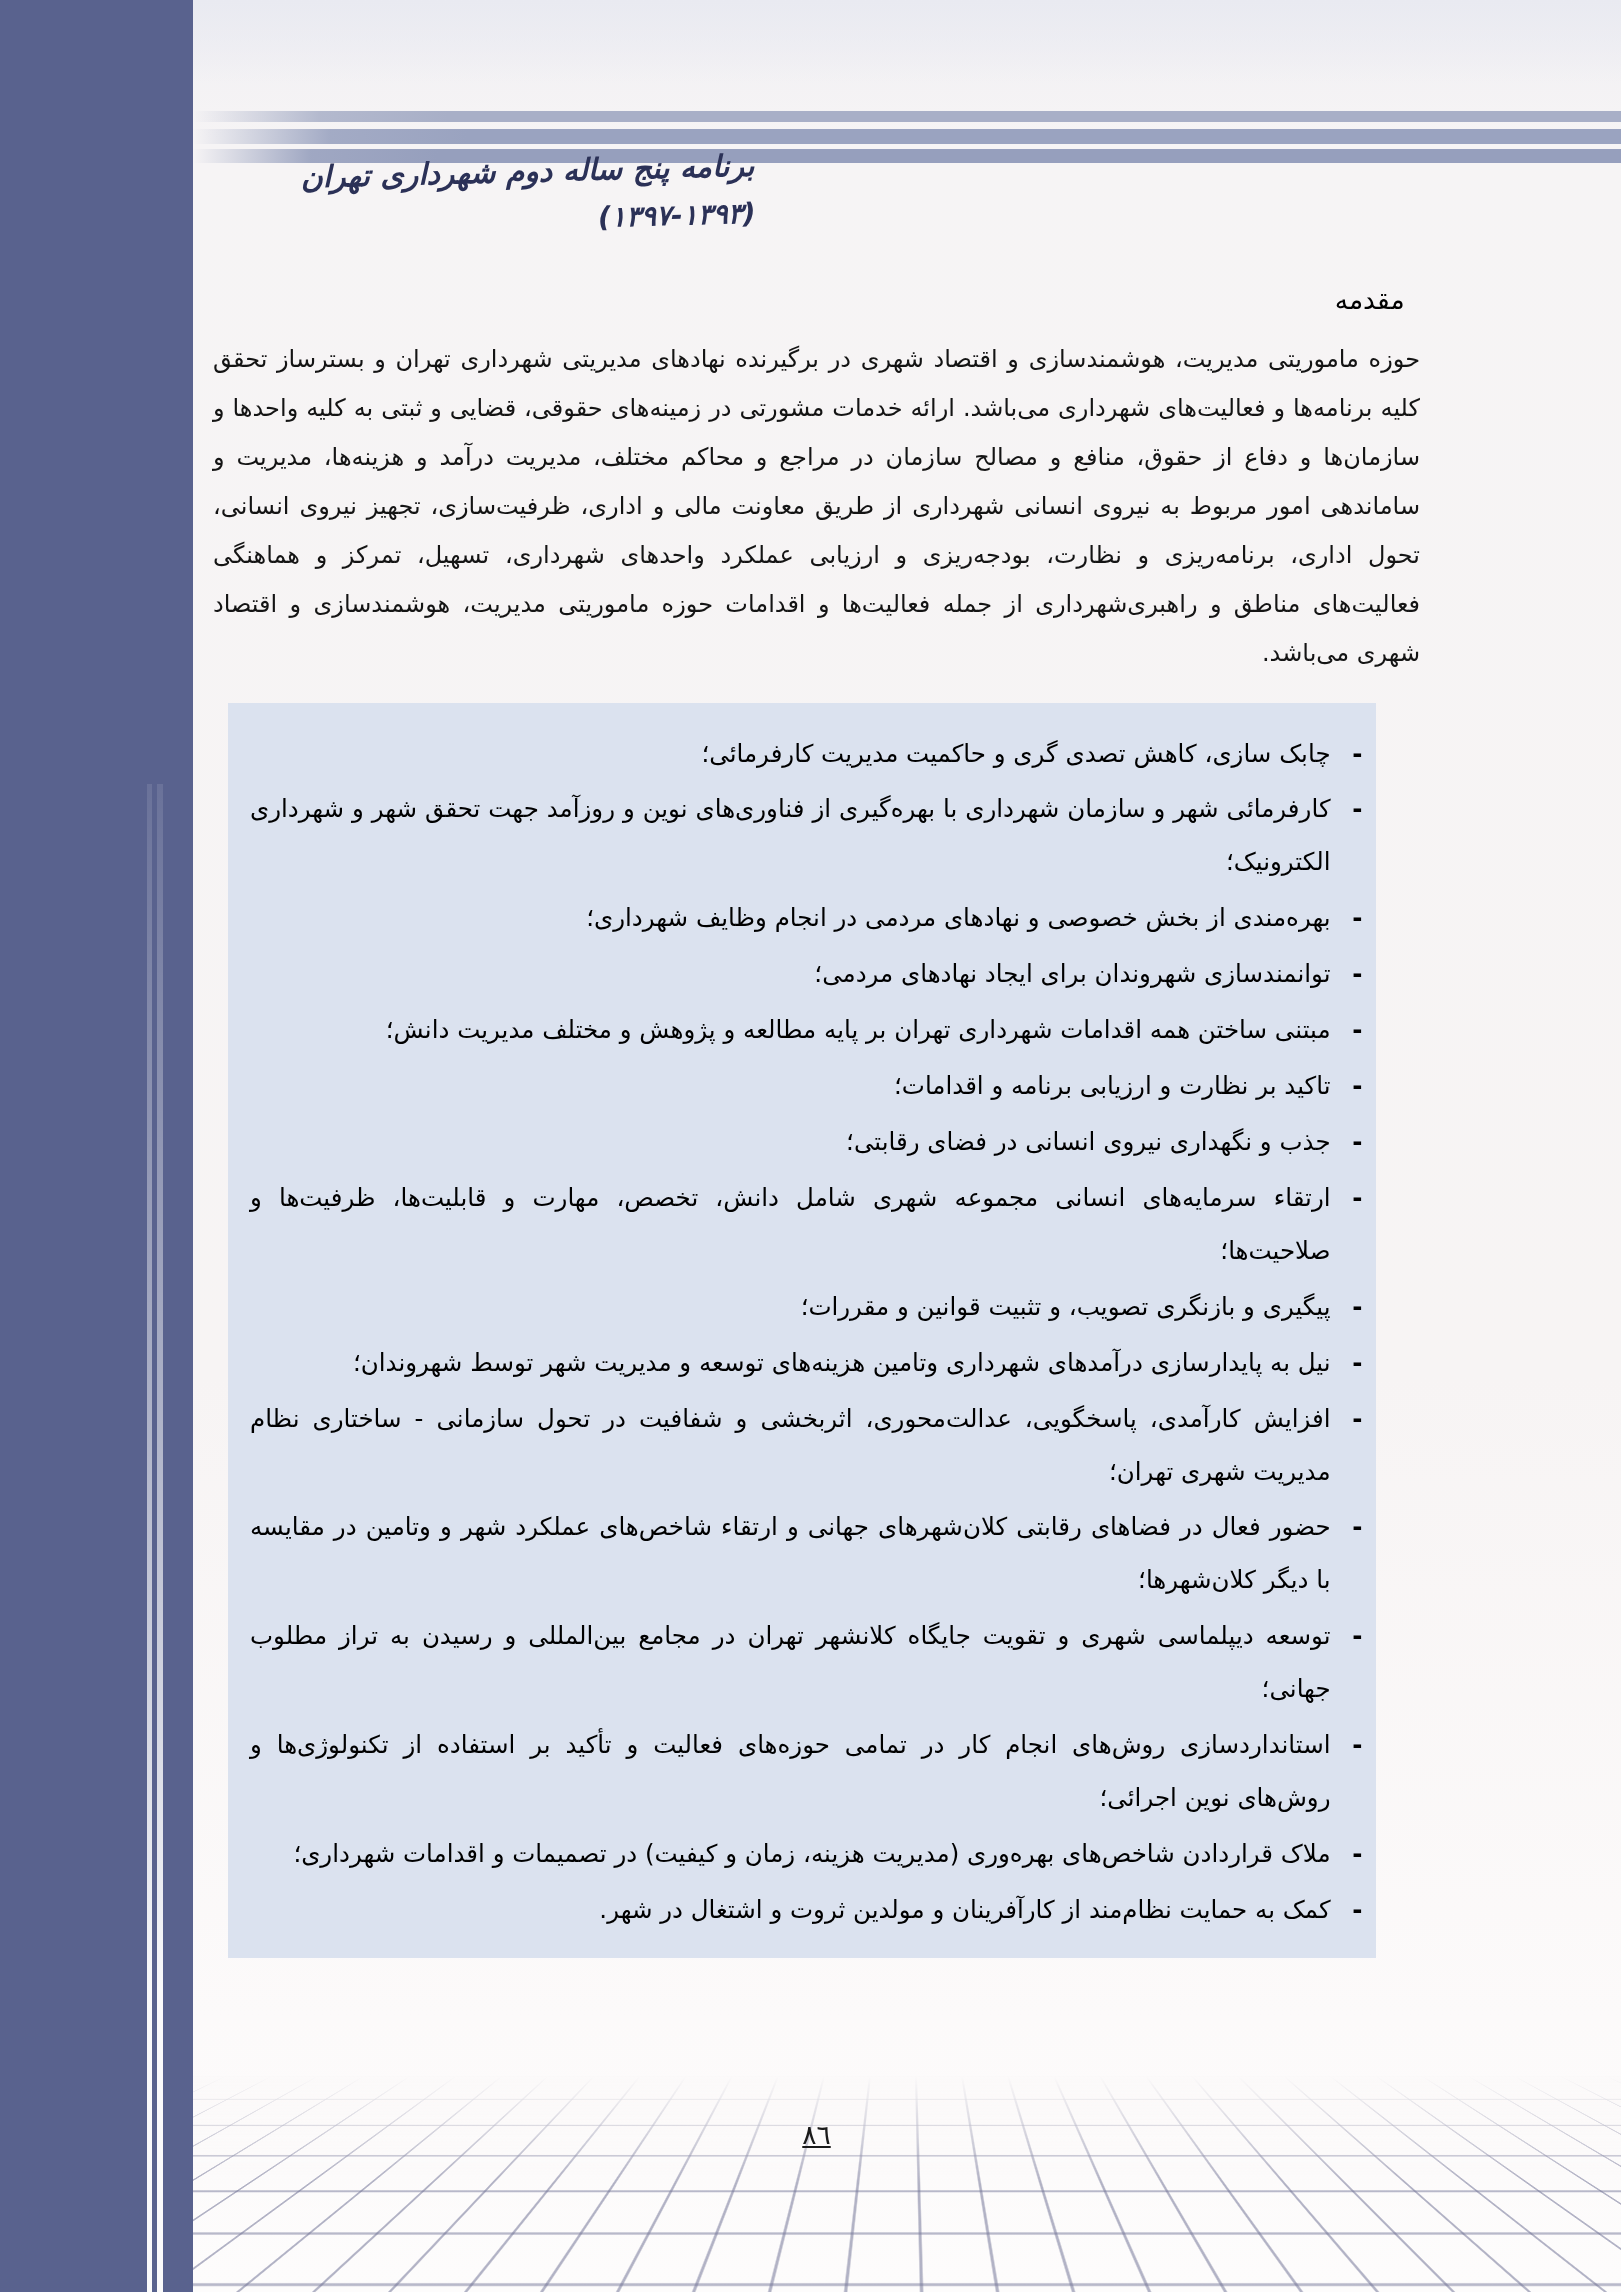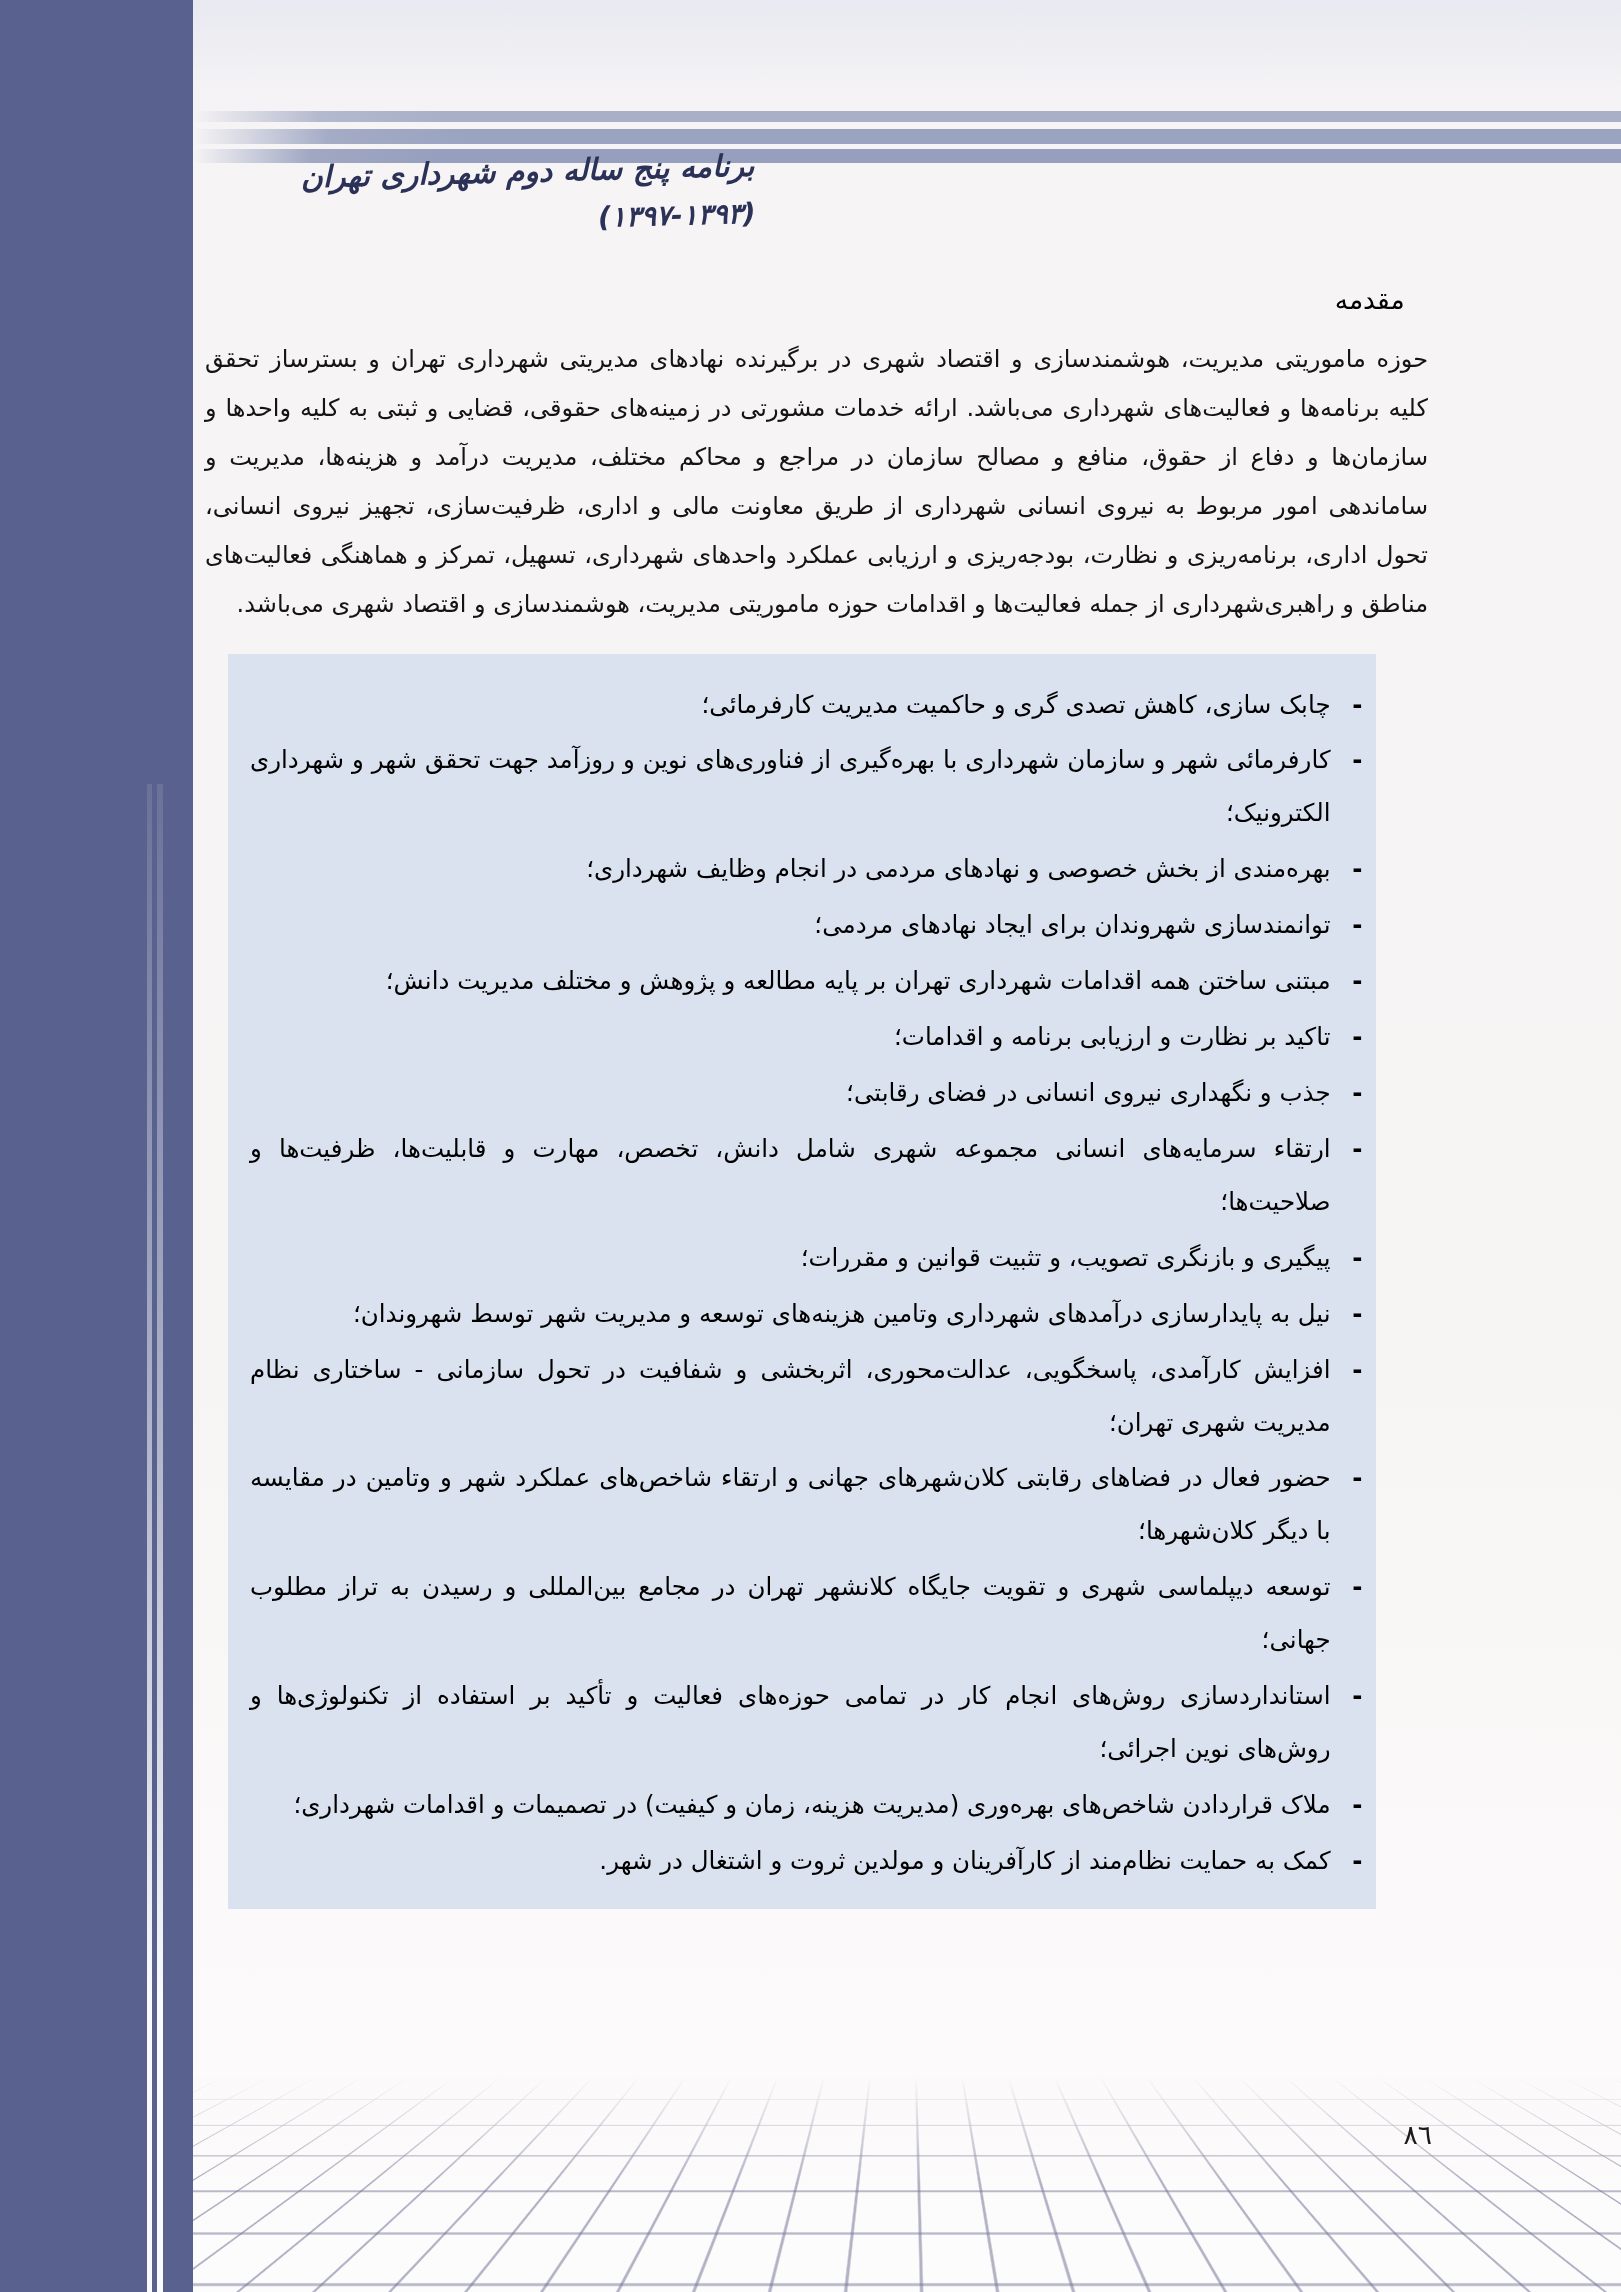--- a/index.html
+++ b/index.html
@@ -50,21 +50,21 @@
   
   .main {
     position:absolute; top:282px; left:201px; width:1231px;
     direction:rtl; color:#111;
   }
   .main h2 {
     margin:0 27.4px 17.6px 0;
     font-size:26.5px; line-height:35px; font-weight:normal; color:#000;
   }
   .main p {
-    margin:4px; text-align:justify;
+    margin:12px; text-align:justify;
     font-size:24px; line-height:49px; color:#141414;
   }
   .main p + p { margin-top:0px; }
 
   .strategy-box {
     margin:25.5px 56px 0 27.4px;
     background:#dbe2ef;
     padding:23.5px 13.7px 21.6px 21.6px;
   }
   .strategy-box ul { list-style:none; margin:0; padding:0; }
@@ -74,21 +74,21 @@
     flex:0 0 auto; font-weight:bold; font-size:24.5px; line-height:53px; color:#000;
   }
   .strategy-box .item-text {
     flex:1 1 auto; font-weight:normal; font-size:24.5px; line-height:53px;
     text-align:justify; color:#000;
   }
 
   
   .page-number {
     position:absolute; top:2119px; left:201px; width:1231px;
-    text-align:right; font-size:26.5px; color:#1a1a1a; z-index:3;
+    text-align:center; font-size:26.5px; color:#1a1a1a; z-index:3;text-decoration:underline;
   }
   .grid-floor {
     position:absolute; top:2076px; bottom:0; left:193px; right:0;
     overflow:hidden; z-index:1;
   }
   .grid-plane {
     position:absolute; left:-30%; right:-30%; top:0; height:608px;
     background:
       repeating-linear-gradient(90deg, rgba(116,118,152,0.55) 0px, rgba(116,118,152,0.55) 2px, transparent 2px, transparent 46px),
       repeating-linear-gradient(180deg, rgba(116,118,152,0.50) 0px, rgba(116,118,152,0.50) 2px, transparent 2px, transparent 39px);

